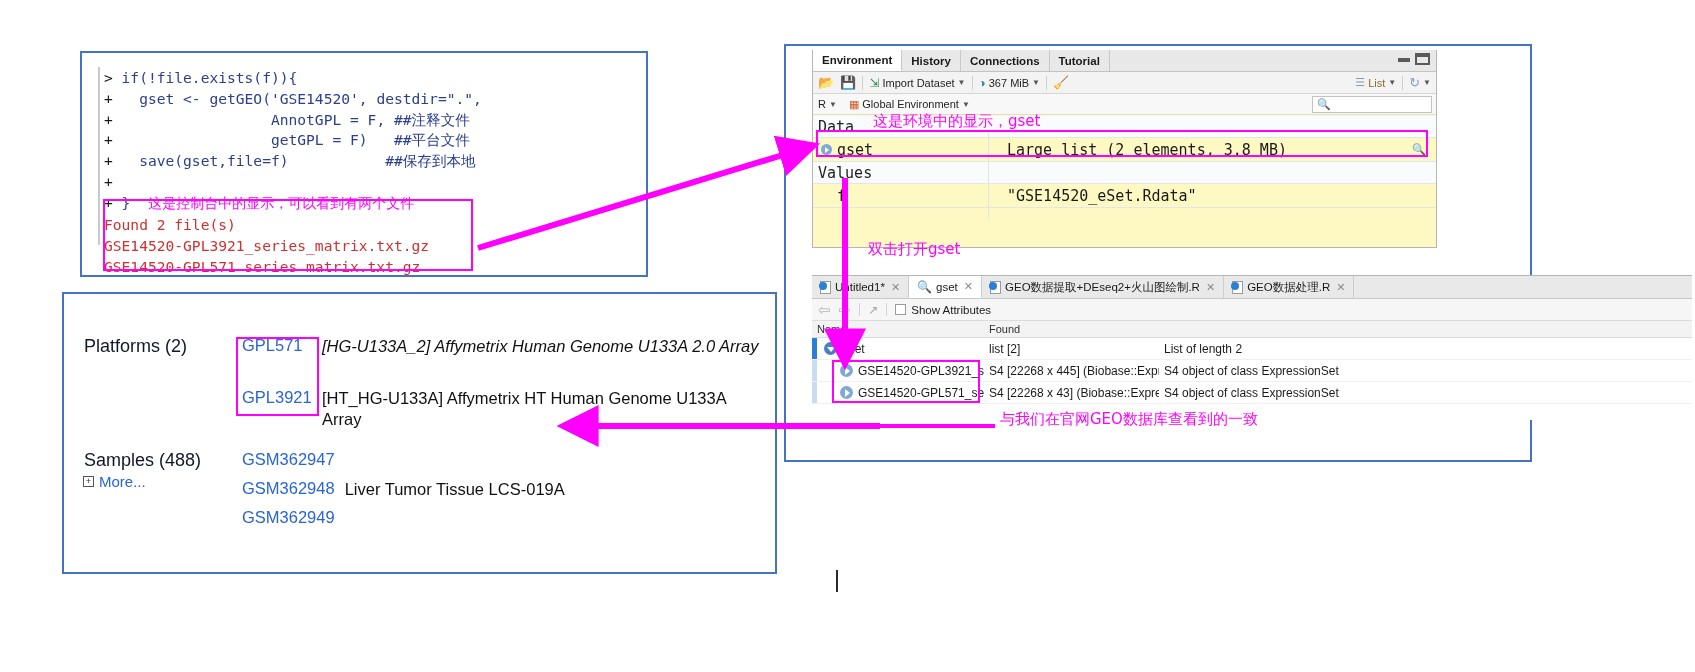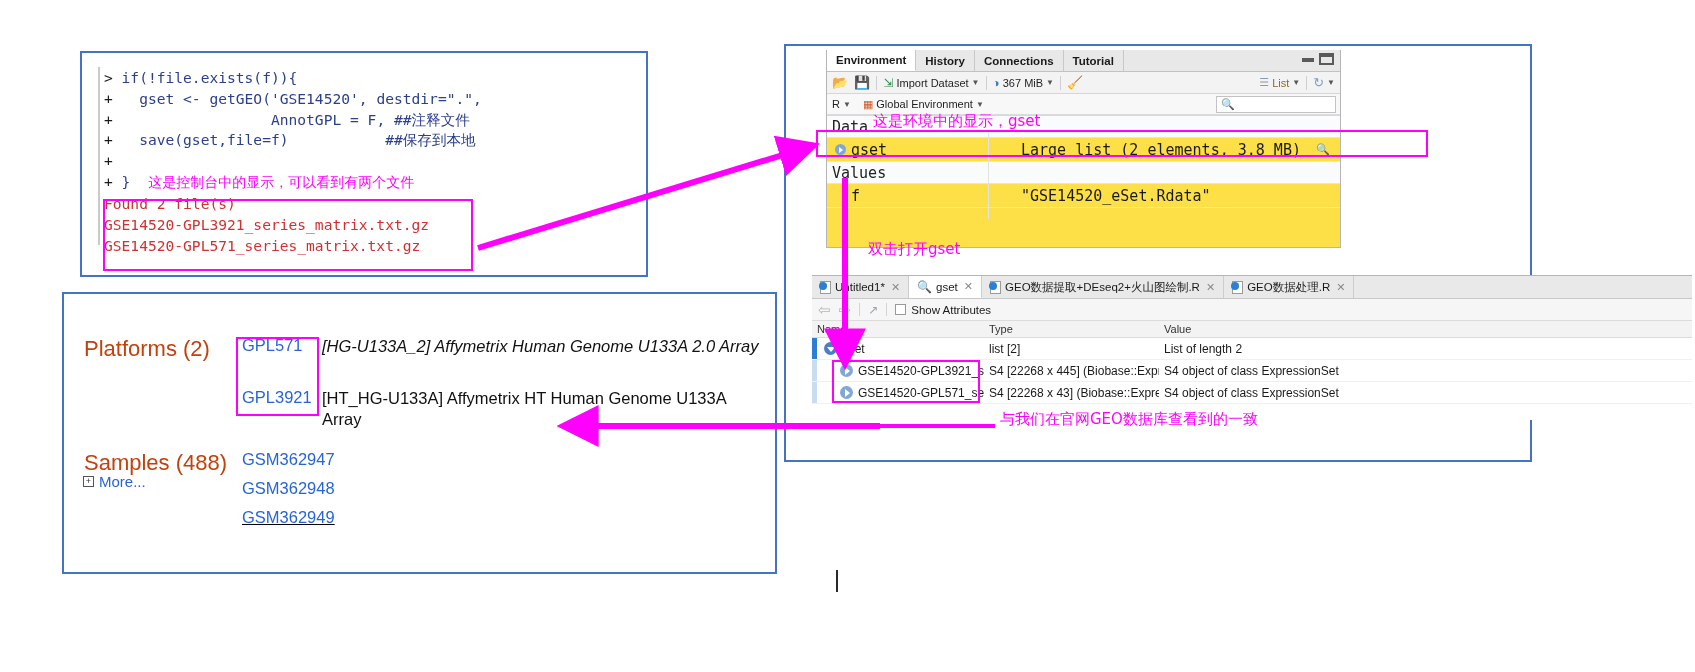--- a/index.html
+++ b/index.html
@@ -56,21 +56,21 @@
 
   
   #geo-panel {
     left: 62px; top: 292px; width: 715px; height: 282px;
     border: 2px solid #4472c4;
     background: #ffffff;
     overflow: hidden;
   }
   .geo-row { position: absolute; display: flex; }
   .geo-label {
-    font-size: 22px; color: #c2410c;
+    font-size: 18px; color: #0f172a;
     font-family: "Liberation Sans", sans-serif;
   }
   .geo-acc {
     font-size: 16.5px; color: #2864d8;
     font-family: "Liberation Sans", sans-serif;
   }
   .geo-desc {
     font-size: 16.5px; color: #111111;
     font-family: "Liberation Sans", sans-serif;
     line-height: 21px;
@@ -86,27 +86,26 @@
 
   
   #rs-frame {
     left: 784px; top: 44px; width: 748px; height: 418px;
     border: 2px solid #4472c4;
     background: #ffffff;
   }
 
   
   #env-pane {
-    left: 812px; top: 50px; width: 515px; height: 198px;
-    background: #fde047;
+    left: 812px; top: 50px; width: 625px; height: 198px;
+    background: #fef9c3;
     border-left: 1px solid #b5b5b5;
     border-right: 1px solid #b5b5b5;
     border-bottom: 1px solid #b5b5b5;
     overflow: hidden;
-    margin-left: 14px;
   }
   #env-tabbar {
     position: absolute; left: 0; top: 0; right: 0; height: 22px;
     background: #e8e8e8;
     border-bottom: 1px solid #c2c2c2;
     display: flex; align-items: stretch;
   }
   .env-tab {
     padding: 0 9px; display: flex; align-items: center;
     font-size: 11.5px; color: #1a1a1a; font-weight: bold;
@@ -257,20 +256,21 @@
 <body>
 
 <div id="root">
 
   <div id="console-panel" class="abs">
     <div id="console-gutter" class="abs"></div>
     <div id="console-inner">
       <div class="code-line"><span class="prompt">&gt; </span><span>if(!file.exists(f)){</span></div>
       <div class="code-line"><span class="plus">+ </span><span>  gset &lt;- getGEO('GSE14520', destdir=".",</span></div>
       <div class="code-line"><span class="plus">+ </span><span>                 AnnotGPL = F, ##注释文件</span></div>
+      <div class="code-line"><span class="plus">+ </span><span>                 getGPL = F)   ##平台文件</span></div>
       <div class="code-line"><span class="plus">+ </span><span>  save(gset,file=f)           ##保存到本地</span></div>
       <div class="code-line"><span class="plus">+ </span><span></span></div>
       <div class="code-line"><span class="plus">+ </span><span>}</span><span class="cn-inline">&nbsp;&nbsp;&nbsp;&nbsp;<span>这是控制台中的显示，可以看到有两个文件</span></span></div>
       <div class="console-out">Found 2 file(s)</div>
       <div class="console-out">GSE14520-GPL3921_series_matrix.txt.gz</div>
       <div class="console-out">GSE14520-GPL571_series_matrix.txt.gz</div>
       <div class="console-out">&nbsp;</div>
     </div>
   </div>
   <div id="found-box" class="abs"></div>
@@ -297,22 +297,23 @@
     <div class="geo-row" style="left:19px; top:179px; align-items:center; gap:5px;">
       <span style="display:inline-block;width:11px;height:11px;border:1px solid #555;position:relative;font-size:9px;line-height:9px;text-align:center;color:#333;">+</span>
       <span class="geo-more">More...</span>
     </div>
 
     <div class="geo-row" style="left:178px; top:156px; gap:10px;">
       <span class="geo-acc">GSM362947</span>
     </div>
     <div class="geo-row" style="left:178px; top:185px; gap:10px;">
       <span class="geo-acc">GSM362948</span>
-    </div>
-    <div class="geo-row" style="left:178px; top:214px; gap:6px;text-decoration:underline;">
+      <span class="geo-desc">Liver Tumor Tissue LCS-019A</span>
+    </div>
+    <div class="geo-row" style="left:178px; top:214px; gap:6px;">
       <span class="geo-acc">GSM362949</span>
     </div>
   </div>
   <div id="gpl-box" class="abs"></div>
 
   <div id="rs-frame" class="abs"></div>
 
   <div id="env-pane" class="abs">
 
     <div id="env-tabbar">
@@ -426,22 +427,21 @@
       <span style="color:#9aa6b0;font-size:12px;">↗</span>
       <span class="sep" style="width:1px;height:13px;background:#d4d4d4;display:inline-block;"></span>
       <span style="display:flex;align-items:center;gap:5px;">
         <span class="chk"></span>
         <span>Show Attributes</span>
       </span>
     </div>
 
     <div id="grid-head">
       <div class="c-name">Name</div>
-      <div class="c-type">Type</div>
-      <div class="c-val">Value</div>
+      <div class="c-type">Found</div>
     </div>
 
     <div class="grid-row" style="top:62px;">
       <div class="sel-bar"></div>
       <div class="c-name" style="padding-left:12px;">
         <span class="tri-dot open"></span>
         <span>gset</span>
       </div>
       <div class="c-type">list [2]</div>
       <div class="c-val">List of length 2</div>

